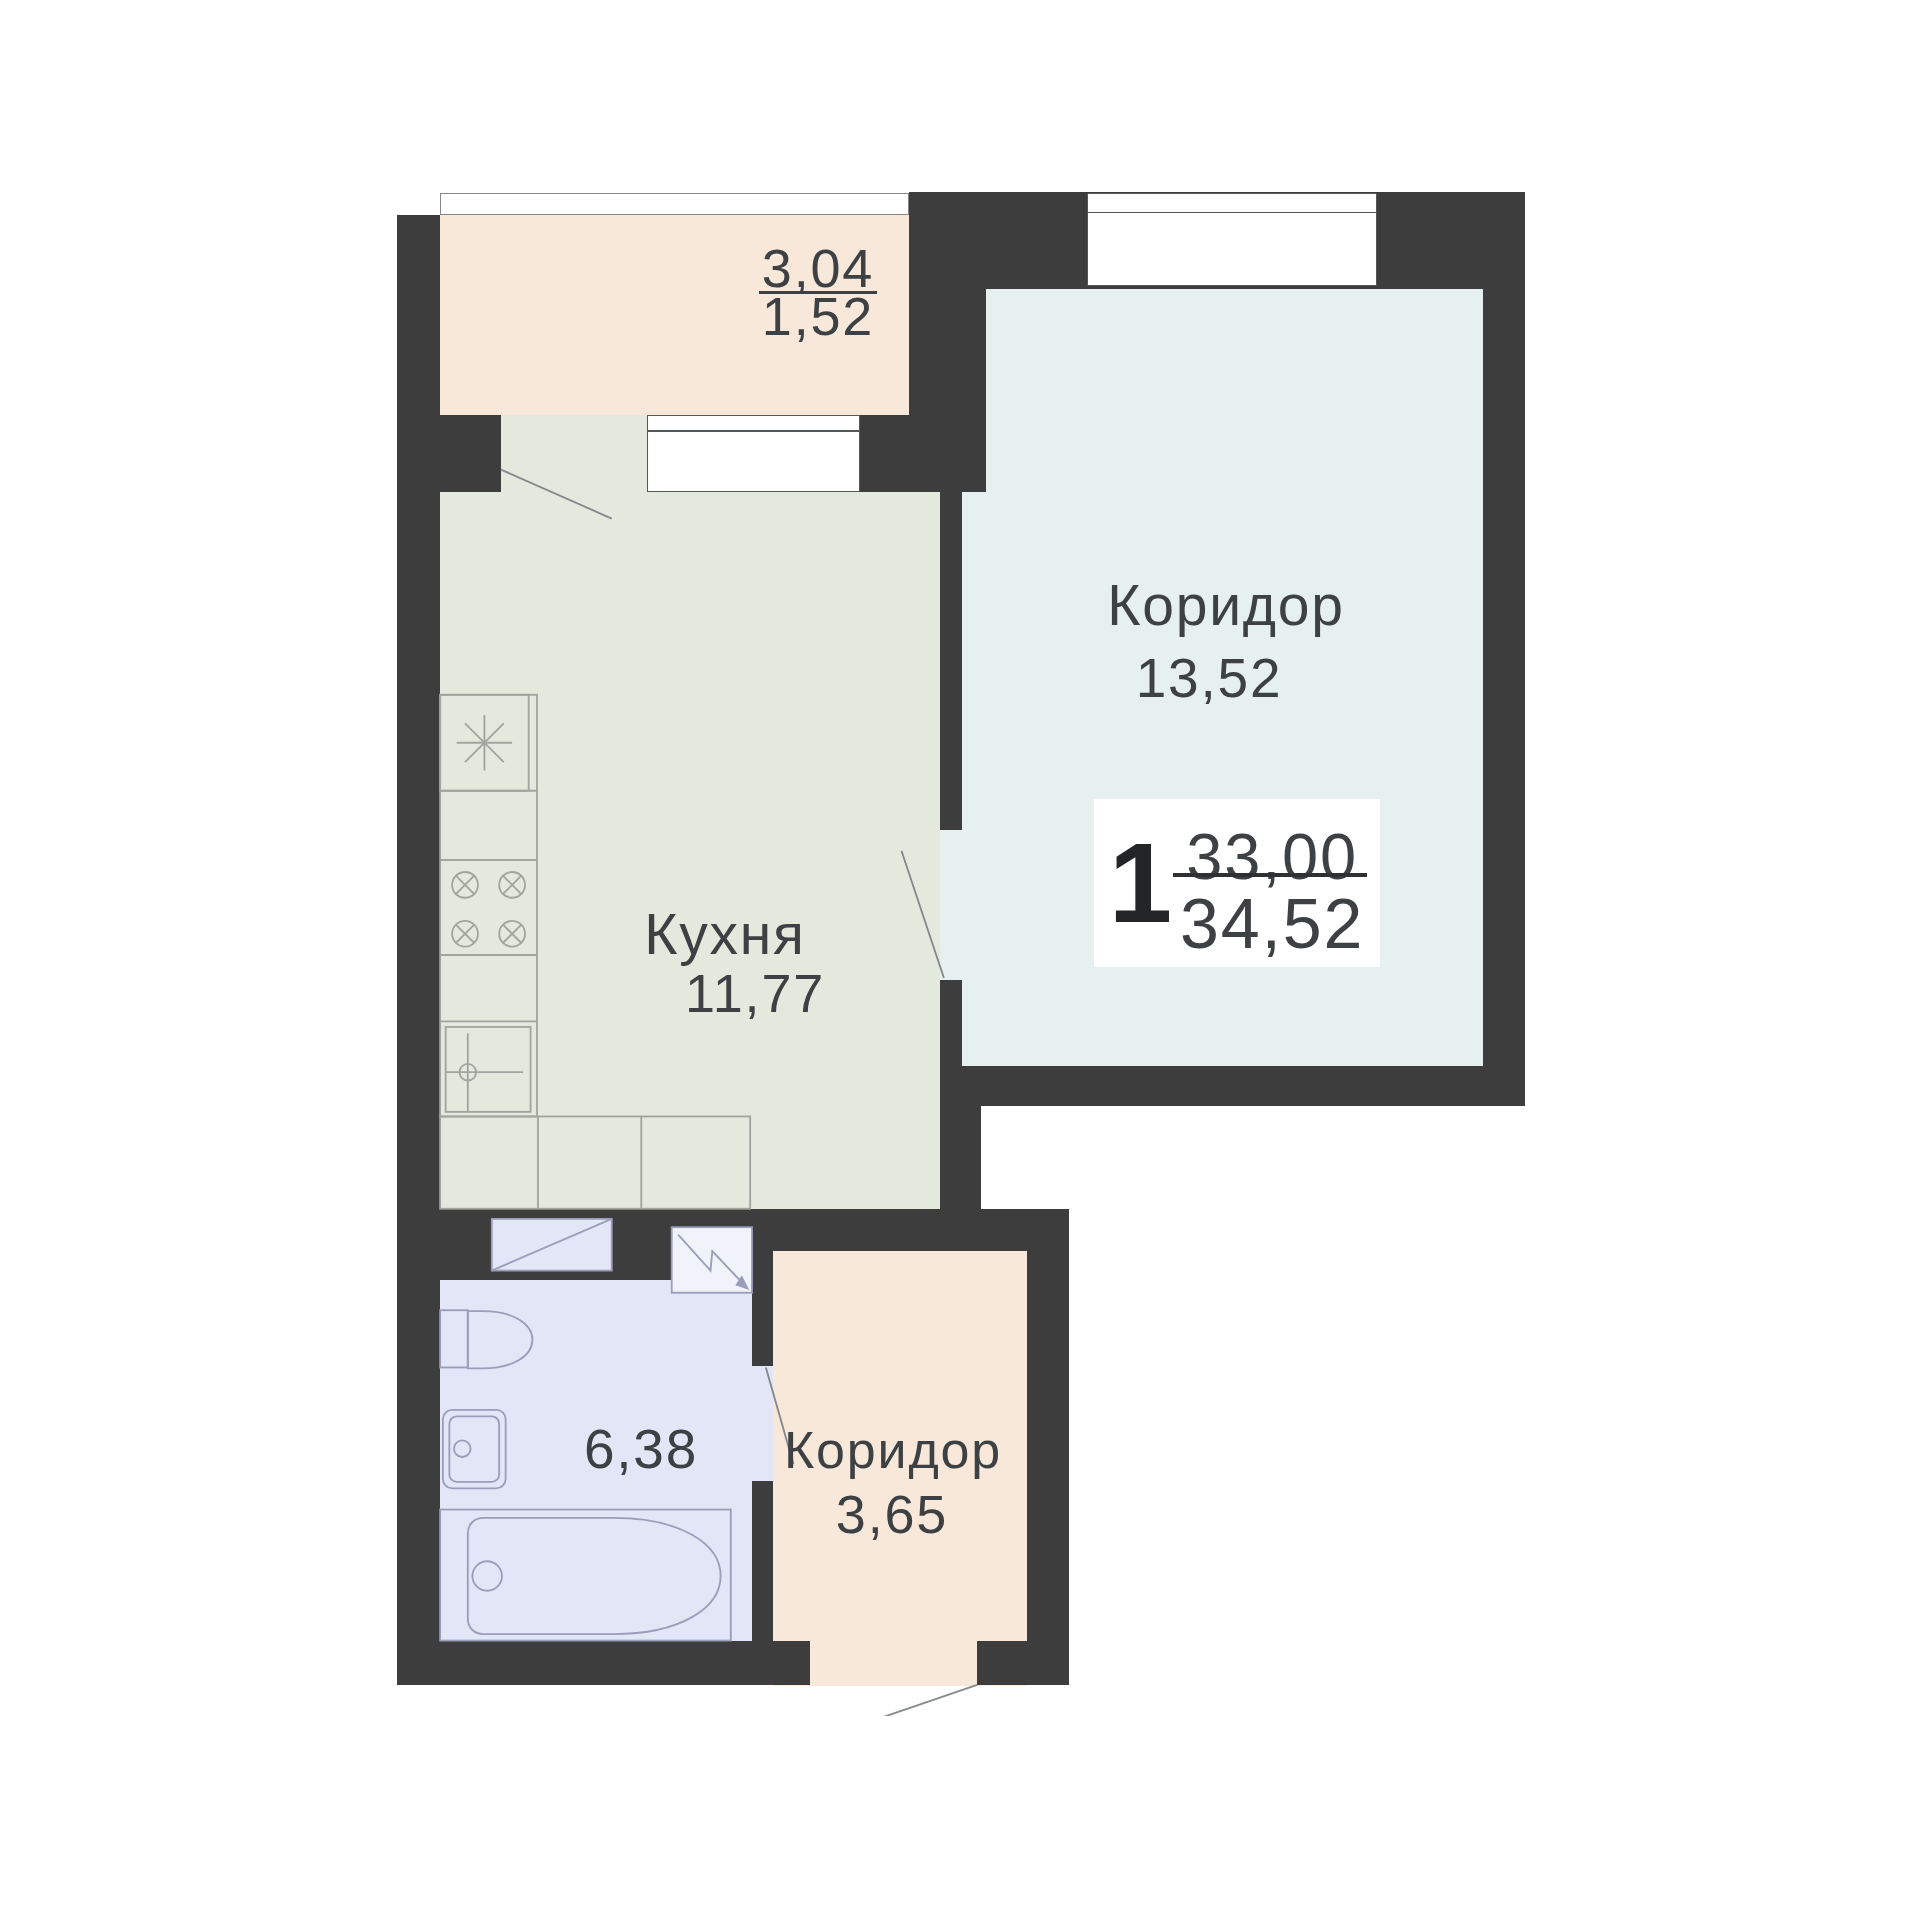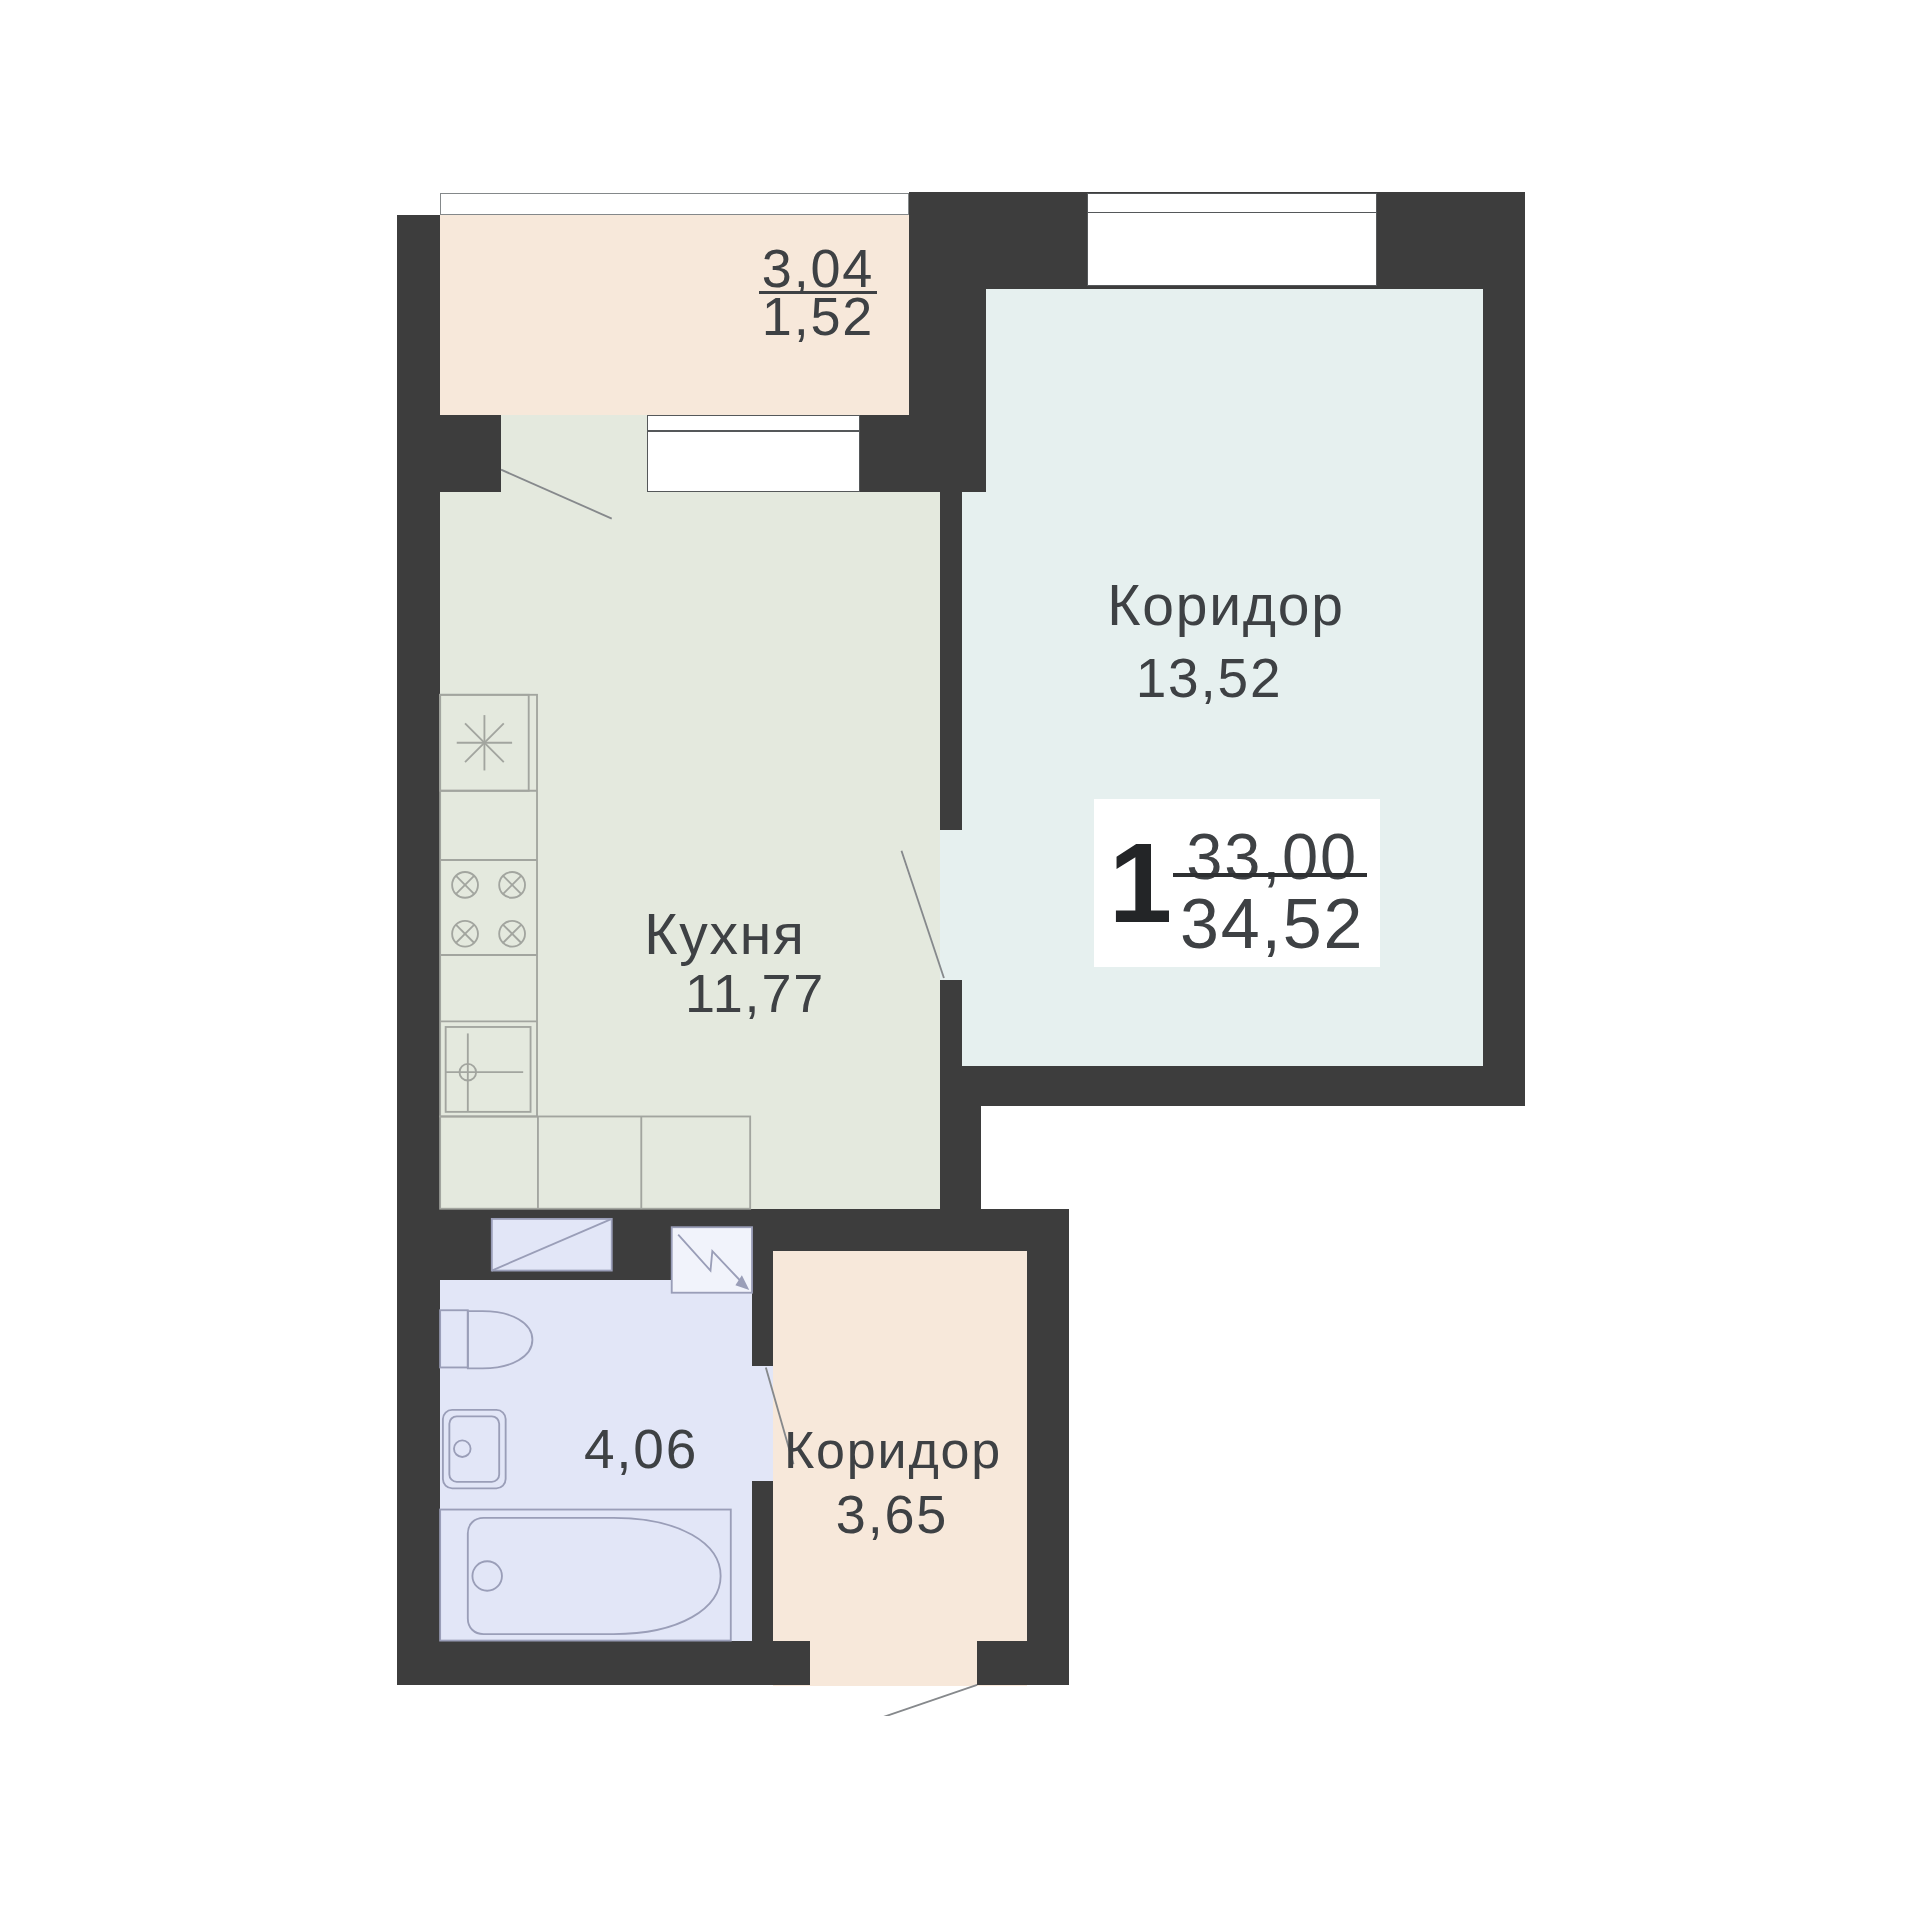--- a/index.html
+++ b/index.html
@@ -151,21 +151,21 @@
   <div class="lbl" style="left:818px;top:268px;font-size:54px;">3,04</div>
   <div class="rule" style="left:759px;top:291px;width:118px;height:2.8px;"></div>
   <div class="lbl" style="left:818px;top:316px;font-size:54px;">1,52</div>
 
   <div class="lbl" style="left:1226px;top:605px;font-size:57px;">Коридор</div>
   <div class="lbl" style="left:1209px;top:678px;font-size:55px;">13,52</div>
 
   <div class="lbl" style="left:725px;top:934px;font-size:57px;">Кухня</div>
   <div class="lbl" style="left:755px;top:993px;font-size:54px;">11,77</div>
 
-  <div class="lbl" style="left:641px;top:1449px;font-size:55px;">4,06</div>
+  <div class="lbl" style="left:641px;top:1449px;font-size:55px;">6,38</div>
 
   <div class="lbl" style="left:893px;top:1450px;font-size:52px;">Коридор</div>
   <div class="lbl" style="left:892px;top:1514px;font-size:54px;">3,65</div>
 
   <div class="summary" style="left:1094px;top:799px;width:286px;height:168px;">
     <div class="sum-count">1</div>
     <div class="sum-top">33,00</div>
     <div class="sum-line"></div>
     <div class="sum-bottom">34,52</div>
   </div>

